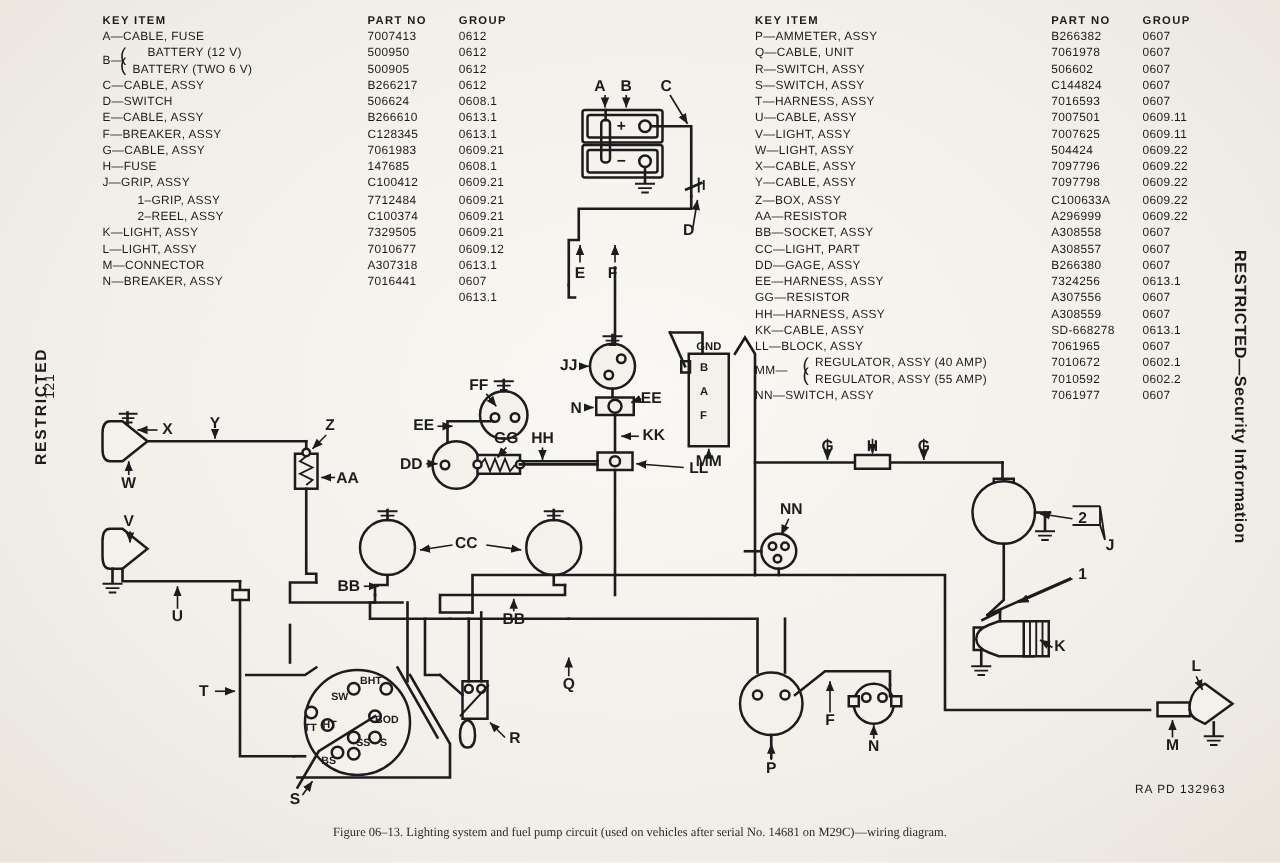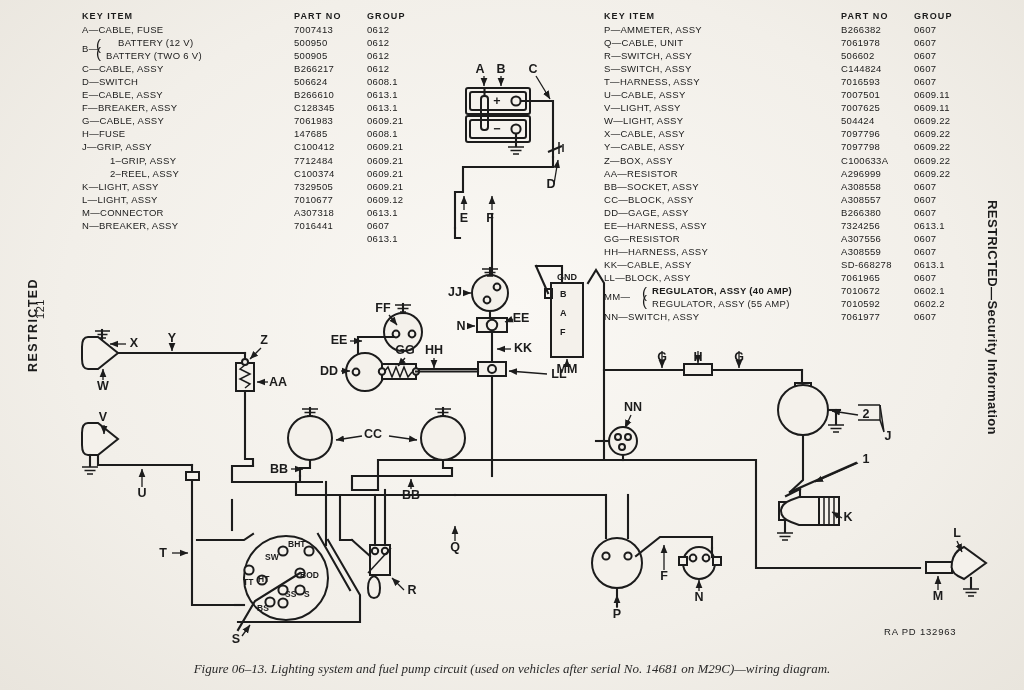--- a/index.html
+++ b/index.html
@@ -37,22 +37,22 @@
      font-size:12.5px;font-weight:bold;letter-spacing:1.4px;}
   #pageno{left:30px;top:303px;font-size:11px;transform:rotate(-90deg);letter-spacing:.5px;}
   #restricted-right{right:-86px;top:310px;transform:rotate(90deg);
      font-size:13px;font-weight:bold;letter-spacing:.4px;}
   
   #diagram{position:absolute;left:0;top:0;width:1024px;height:690px;}
   .lbl{font-family:"Liberation Sans",sans-serif;font-size:12.5px;font-weight:bold;fill:#1c1c1c;}
   .lbl-sm{font-family:"Liberation Sans",sans-serif;font-size:9px;font-weight:bold;fill:#1c1c1c;}
   .lbl-term{font-family:"Liberation Sans",sans-serif;font-size:8.5px;font-weight:bold;fill:#1c1c1c;}
   .cap{position:absolute;left:0;right:0;top:661px;text-align:center;
-    font-family:"Liberation Serif",serif;font-style:italic;font-size:13px;color:#2a2a2a;}
-  #radp{position:absolute;left:884px;top:626px;font-size:9.5px;letter-spacing:.8px;}
+    font-family:"Liberation Serif",serif;font-size:10px;color:#2a2a2a;}
+  #radp{position:absolute;left:908px;top:626px;font-size:9.5px;letter-spacing:.8px;}
   .wire{fill:none;stroke:#1c1c1c;stroke-width:2.1;stroke-linecap:square;}
   .thin{fill:none;stroke:#1c1c1c;stroke-width:1.5;}
   .arrw{fill:none;stroke:#1c1c1c;stroke-width:1.3;}
   .cmp{fill:none;stroke:#1c1c1c;stroke-width:2.0;}
   .cmpf{fill:#f4f1eb;stroke:#1c1c1c;stroke-width:2.0;}
 </style>
 </head>
 <body>
 
 <div class="page">
@@ -221,21 +221,21 @@
           <span class="c-key">AA—RESISTOR</span>
           <span class="c-part">A296999</span>
           <span class="c-grp">0609.22</span>
         </div>
         <div class="row">
           <span class="c-key">BB—SOCKET, ASSY</span>
           <span class="c-part">A308558</span>
           <span class="c-grp">0607</span>
         </div>
         <div class="row">
-          <span class="c-key">CC—BLOCK, ASSY</span>
+          <span class="c-key">CC—LIGHT, PART</span>
           <span class="c-part">A308557</span>
           <span class="c-grp">0607</span>
         </div>
         <div class="row">
           <span class="c-key">DD—GAGE, ASSY</span>
           <span class="c-part">B266380</span>
           <span class="c-grp">0607</span>
         </div>
         <div class="row">
           <span class="c-key">EE—HARNESS, ASSY</span>
@@ -258,21 +258,21 @@
           <span class="c-grp">0613.1</span>
         </div>
         <div class="row">
           <span class="c-key">LL—BLOCK, ASSY</span>
           <span class="c-part">7061965</span>
           <span class="c-grp">0607</span>
         </div>
         <div class="row brace">
           <span class="c-key" style="top: 6px;">MM—</span>
           <span class="bracechar" style="left: 38px;">(</span>
-          <span class="c-key" style="left: 48px; font-weight: bold;">REGULATOR, ASSY (40 AMP)</span>
+          <span class="c-key" style="left: 48px;">REGULATOR, ASSY (40 AMP)</span>
           <span class="c-part">7010672</span>
           <span class="c-grp">0602.1</span>
         </div>
         <div class="row brace">
           <span class="bracechar" style="left: 38px; top: -4px;">(</span>
           <span class="c-key" style="left: 48px;">REGULATOR, ASSY (55 AMP)</span>
           <span class="c-part">7010592</span>
           <span class="c-grp">0602.2</span>
         </div>
         <div class="row">

